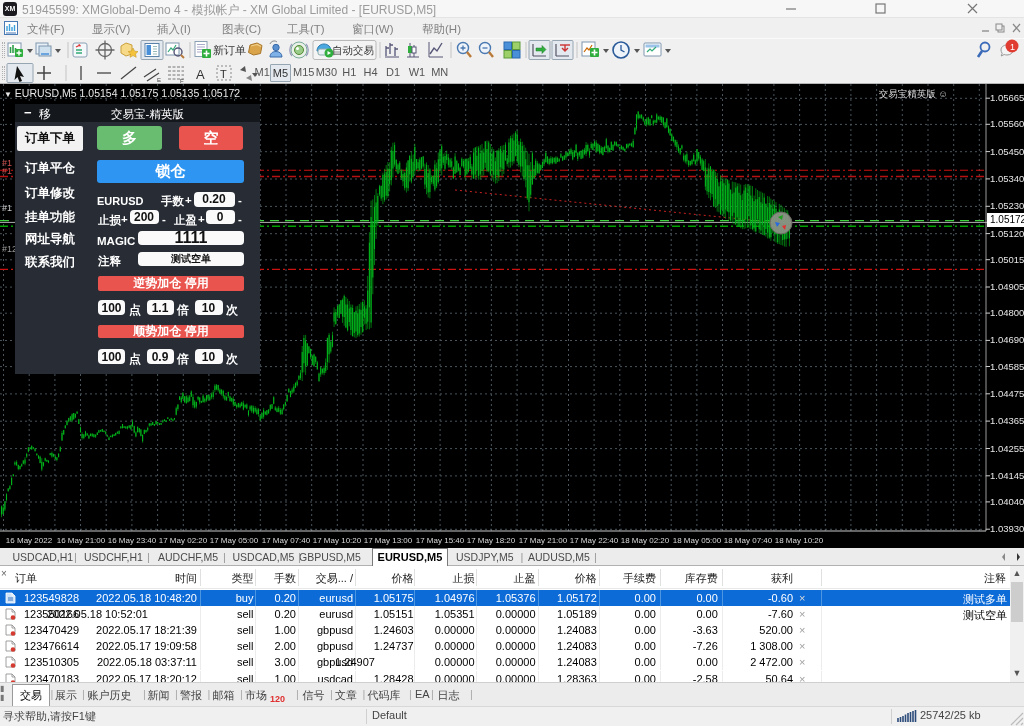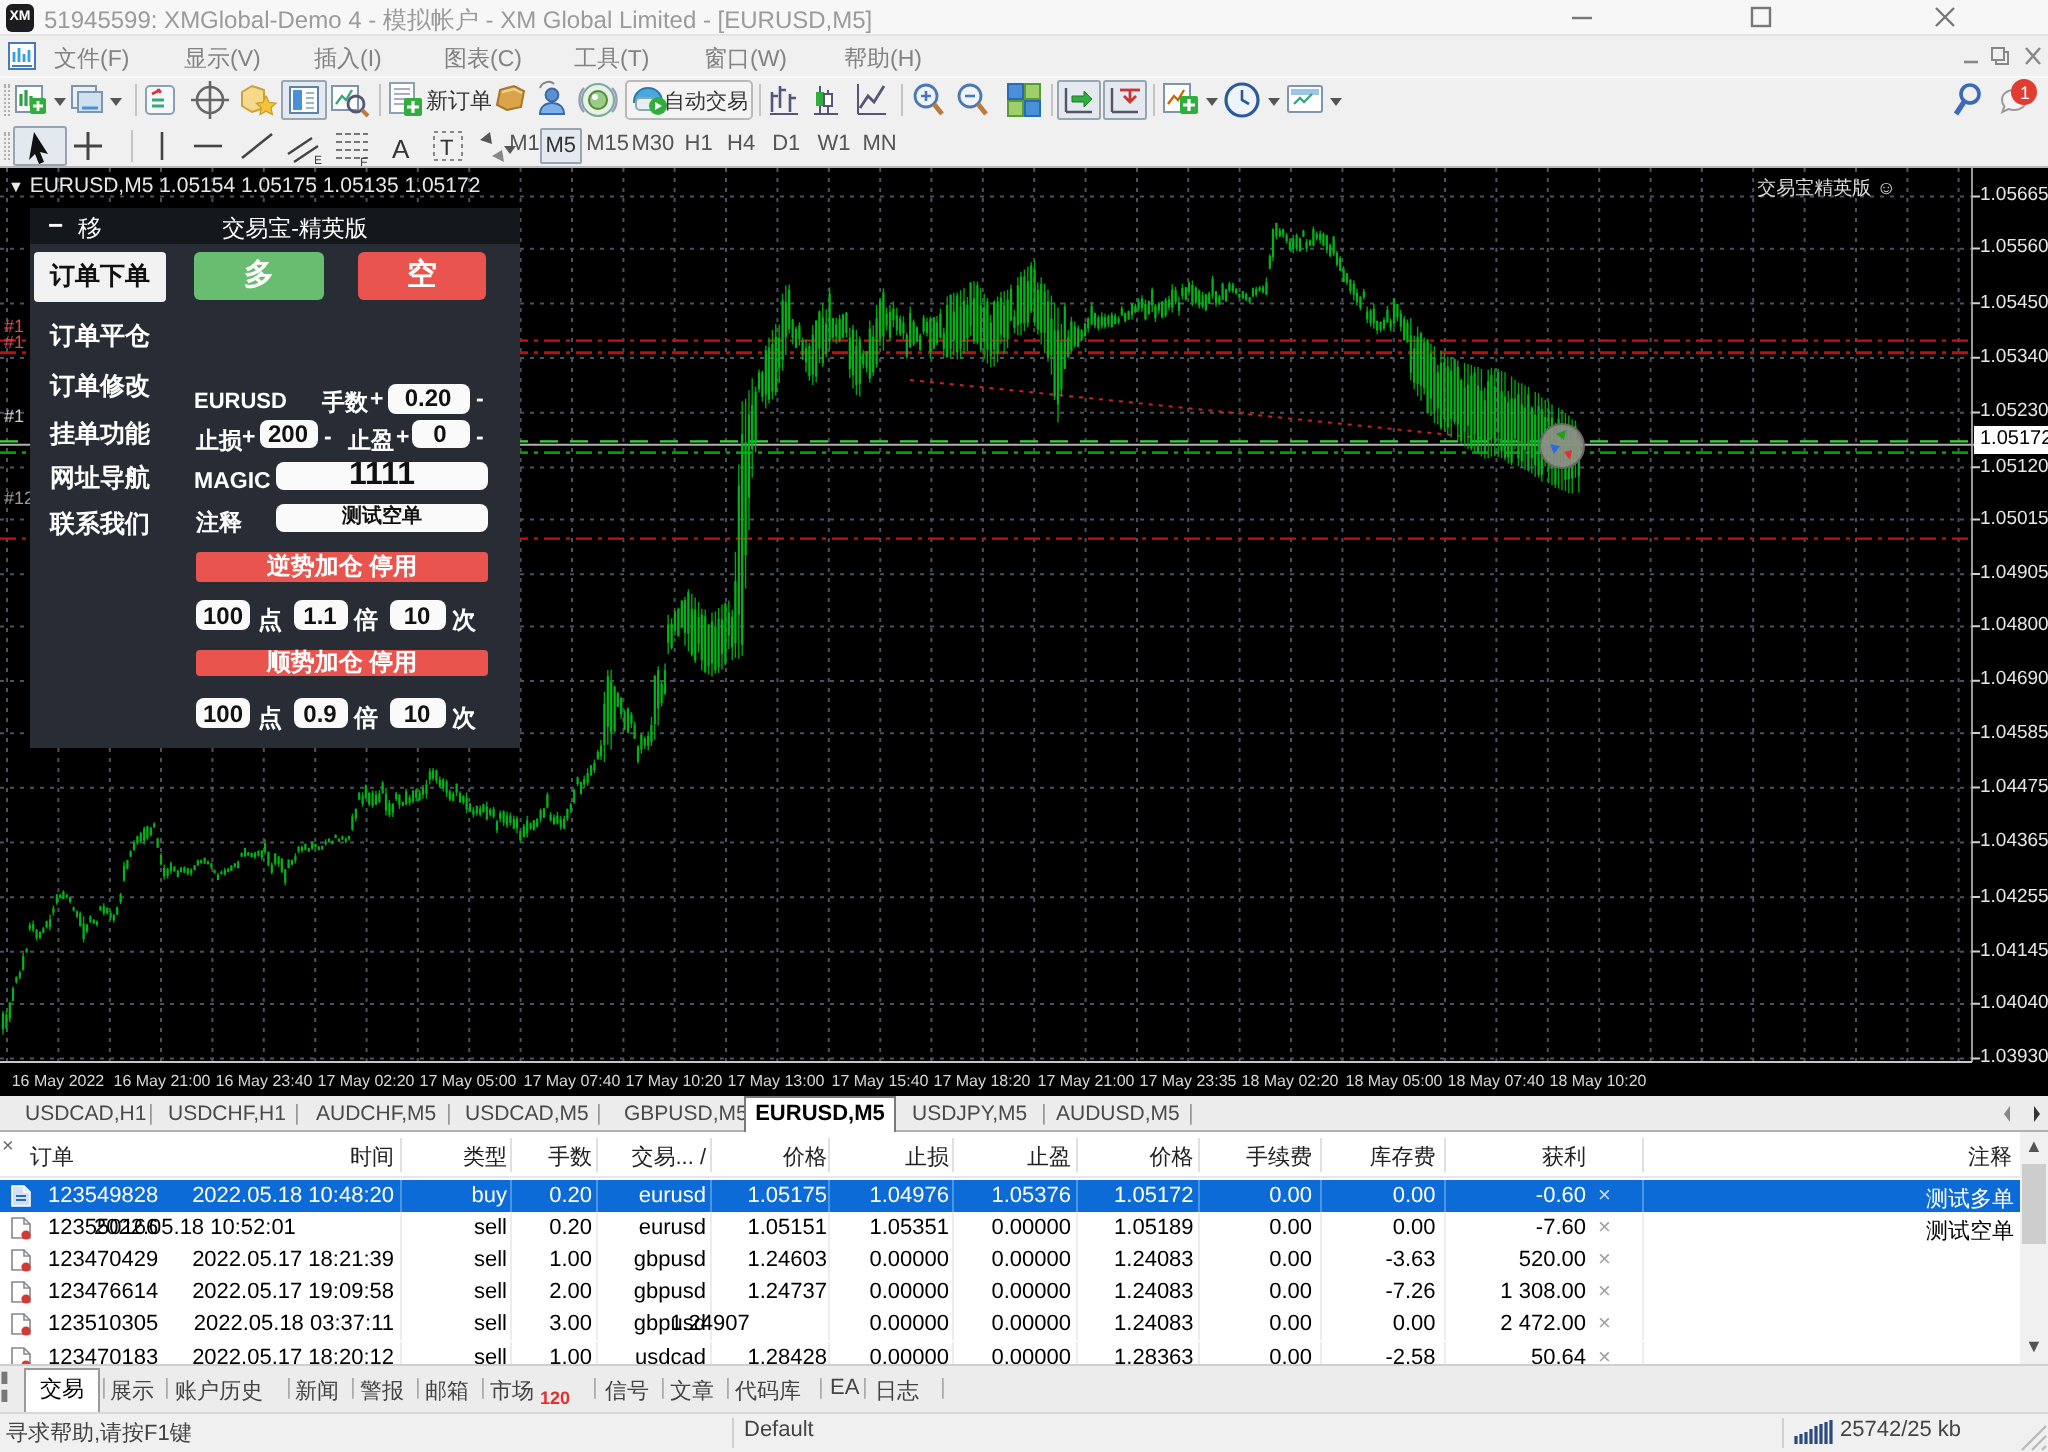--- a/index.html
+++ b/index.html
@@ -255,21 +255,21 @@
 <div class="abs timelabel" style="left:50px;width:62px;text-align:center">16 May 21:00</div>
 <div class="abs timelabel" style="left:101px;width:62px;text-align:center">16 May 23:40</div>
 <div class="abs timelabel" style="left:152px;width:62px;text-align:center">17 May 02:20</div>
 <div class="abs timelabel" style="left:203px;width:62px;text-align:center">17 May 05:00</div>
 <div class="abs timelabel" style="left:255px;width:62px;text-align:center">17 May 07:40</div>
 <div class="abs timelabel" style="left:306px;width:62px;text-align:center">17 May 10:20</div>
 <div class="abs timelabel" style="left:357px;width:62px;text-align:center">17 May 13:00</div>
 <div class="abs timelabel" style="left:409px;width:62px;text-align:center">17 May 15:40</div>
 <div class="abs timelabel" style="left:460px;width:62px;text-align:center">17 May 18:20</div>
 <div class="abs timelabel" style="left:512px;width:62px;text-align:center">17 May 21:00</div>
-<div class="abs timelabel" style="left:563px;width:62px;text-align:center">17 May 23:35</div>
+<div class="abs timelabel" style="left:563px;width:62px;text-align:center">17 May 22:40</div>
 <div class="abs timelabel" style="left:614px;width:62px;text-align:center">18 May 02:20</div>
 <div class="abs timelabel" style="left:666px;width:62px;text-align:center">18 May 05:00</div>
 <div class="abs timelabel" style="left:717px;width:62px;text-align:center">18 May 07:40</div>
 <div class="abs timelabel" style="left:768px;width:62px;text-align:center">18 May 10:20</div>
 <div class="abs olbl" style="left:2px;top:74px;color:#d05050">#1</div>
 <div class="abs olbl" style="left:2px;top:82px;color:#d05050">#1</div>
 <div class="abs olbl" style="left:2px;top:119px;color:#cccccc">#1</div>
 <div class="abs olbl" style="left:2px;top:160px;color:#999999">#12</div>
 </div>
 <div class="abs" id="panel">
@@ -279,20 +279,21 @@
         <span class="abs" style="left:10px;width:245px;text-align:center;top:3px;font-size:11.5px;font-weight:normal">交易宝-精英版</span>
       </div>
 <div class="abs sidebtn active" style="top:21.5px">订单下单</div>
 <div class="abs sidebtn" style="top:52px">订单平仓</div>
 <div class="abs sidebtn" style="top:76.5px">订单修改</div>
 <div class="abs sidebtn" style="top:101px">挂单功能</div>
 <div class="abs sidebtn" style="top:122.5px">网址导航</div>
 <div class="abs sidebtn" style="top:145.5px">联系我们</div>
 <div class="abs pbtn" style="left:82px;top:22px;width:65px;height:24px;background:#68bd71;font-size:15px;line-height:23px">多</div>
 <div class="abs pbtn" style="left:164px;top:22px;width:64px;height:24px;background:#e9554e;font-size:15px;line-height:23px">空</div>
+<div class="abs pbtn" style="left:82px;top:55.5px;width:147px;height:23px;background:#2e96f2;font-size:15px;line-height:22px">锁仓</div>
 <div class="abs plbl" style="left:82px;top:91px;font-size:11px">EURUSD</div>
 <div class="abs plbl" style="left:146px;top:90px">手数</div>
 <div class="abs plbl" style="left:170px;top:90px">+</div>
 <div class="abs pinput" style="left:178.5px;top:87.5px;width:41px;height:15px;font-size:12px;line-height:15px">0.20</div>
 <div class="abs plbl" style="left:223px;top:90px">-</div>
 <div class="abs plbl" style="left:83px;top:108.5px">止损</div>
 <div class="abs plbl" style="left:106px;top:108.5px">+</div>
 <div class="abs pinput" style="left:114.5px;top:106px;width:29px;height:14px;font-size:12px;line-height:14px">200</div>
 <div class="abs plbl" style="left:147px;top:108.5px">-</div>
 <div class="abs plbl" style="left:159px;top:108.5px">止盈</div>
@@ -316,21 +317,21 @@
 <div class="abs pinput" style="left:131.5px;top:244.7px;width:27px;height:15.7px;font-size:12px;line-height:16px">0.9</div>
 <div class="abs plbl" style="left:162px;top:247px;font-size:12px">倍</div>
 <div class="abs pinput" style="left:179.5px;top:244.7px;width:28px;height:15.7px;font-size:12px;line-height:16px">10</div>
 <div class="abs plbl" style="left:211px;top:247px;font-size:12px">次</div>
 </div>
 <div class="abs" id="charttabs"></div>
 <div class="abs ctab" style="left:12.5px">USDCAD,H1</div>
 <div class="abs ctab" style="left:84px">USDCHF,H1</div>
 <div class="abs ctab" style="left:158px">AUDCHF,M5</div>
 <div class="abs ctab" style="left:232.5px">USDCAD,M5</div>
-<div class="abs ctab" style="left:312px">GBPUSD,M5</div>
+<div class="abs ctab" style="left:299px">GBPUSD,M5</div>
 <div class="abs ctab" style="left:456px">USDJPY,M5</div>
 <div class="abs ctab" style="left:528px">AUDUSD,M5</div>
 <div class="abs ctabsep" style="left:74px">|</div>
 <div class="abs ctabsep" style="left:147px">|</div>
 <div class="abs ctabsep" style="left:223px">|</div>
 <div class="abs ctabsep" style="left:298px">|</div>
 <div class="abs ctabsep" style="left:520.5px">|</div>
 <div class="abs ctabsep" style="left:594px">|</div>
 <div class="abs" id="activetab">EURUSD,M5</div>
 <svg class="abs" style="left:1000px;top:550px;width:24px;height:14px" viewBox="0 0 24 14">

